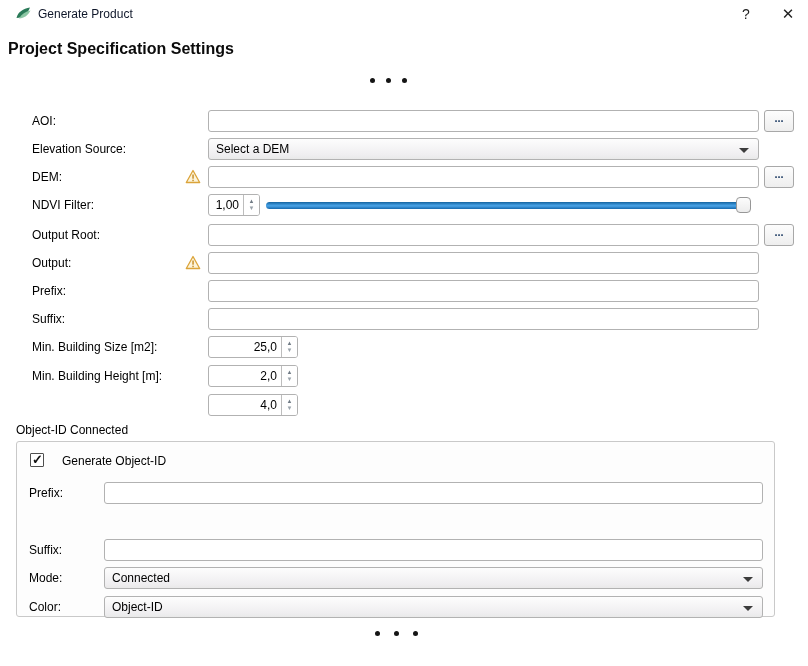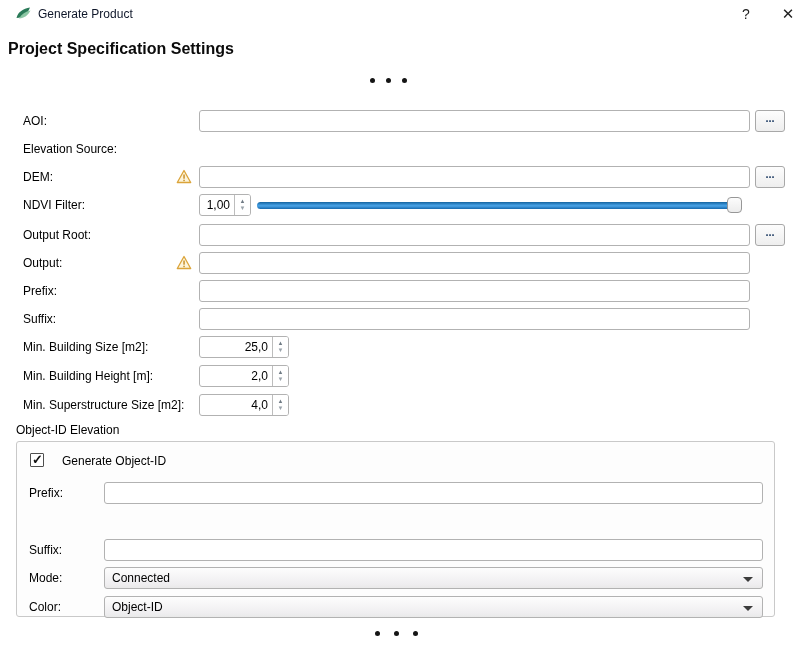--- a/index.html
+++ b/index.html
@@ -19,21 +19,21 @@
   }
   .tb-help { left:735px; }
   .tb-close { left:777px; font-size:15px; }
   
   .page-title { position:absolute; left:8px; top:40px; margin:0; font-size:16px; font-weight:bold; color:#0b0b0b; }
   .dots { position:absolute; display:flex; }
   .dots i { width:5px; height:5px; border-radius:50%; background:#151515; display:block; }
   .dots-top { left:370px; top:78px; gap:11px; }
   .dots-bottom { left:375px; top:631px; gap:14px; }
   
-  .row { position:absolute; left:7px; width:664px; height:22px; }
+  .row { position:absolute; left:16px; width:664px; height:22px; }
   .lbl { position:absolute; left:16px; top:4px; white-space:nowrap; }
   .warn { position:absolute; left:169px; top:3px; width:16px; height:15px; }
   .txt, .sb-val {
     height:22px; border:1px solid #b2b2b2; border-radius:3px; background:#fff;
     font-family:inherit; font-size:12px; color:#000; padding:0 6px; outline:none;
   }
   .ctl { position:absolute; left:192px; top:0; width:551px; }
   .browse {
     position:absolute; left:748px; top:0; width:30px; height:22px;
     border:1px solid #a8a8a8; border-radius:3px;
@@ -123,20 +123,24 @@
   </div>
 
 <div class="row" style="top:110px">
   <span class="lbl">AOI:</span>
   <input class="txt ctl" value="" style="">
   <button class="browse">...</button>
 </div>
 
 <div class="row" style="top:138px">
   <span class="lbl">Elevation Source:</span>
+  <div class="combo ctl">
+    <span class="combo-text">Select a DEM</span>
+    <span class="combo-arrow"></span>
+  </div>
 </div>
 
 <div class="row" style="top:166px">
   <span class="lbl">DEM:</span>
   <span class="warn">
     <svg width="16" height="15" viewBox="0 0 16 15">
       <path d="M8 1.5 L14.7 13.5 L1.3 13.5 Z" fill="#fdf4da" stroke="#dba43a" stroke-width="1.3" stroke-linejoin="round"></path>
       <rect x="7.3" y="5.5" width="1.5" height="4.2" fill="#c8912c"></rect>
       <rect x="7.3" y="10.7" width="1.5" height="1.5" fill="#c8912c"></rect>
     </svg>
@@ -202,31 +206,30 @@
   <div class="spinbox sb-min">
     <input class="sb-val" value="2,0" style="">
     <span class="sb-arrows">
       <span class="up">▲</span>
       <span class="dn">▼</span>
     </span>
   </div>
 </div>
 
 <div class="row" style="top:394px">
-  <span class="lbl">Min. Superstructure Size [m2]:</span>
   <div class="spinbox sb-min">
     <input class="sb-val" value="4,0" style="">
     <span class="sb-arrows">
       <span class="up">▲</span>
       <span class="dn">▼</span>
     </span>
   </div>
 </div>
 
-<div class="group-title">Object-ID Elevation</div>
+<div class="group-title">Object-ID Connected</div>
 <div class="groupbox">
 
   <div class="g-check">
     <span class="checkbox checked" id="gen-checkbox">
       <span class="check">✓</span>
     </span>
     <span class="cb-label">Generate Object-ID</span>
   </div>
 
   <div class="g-row g-prefix">

